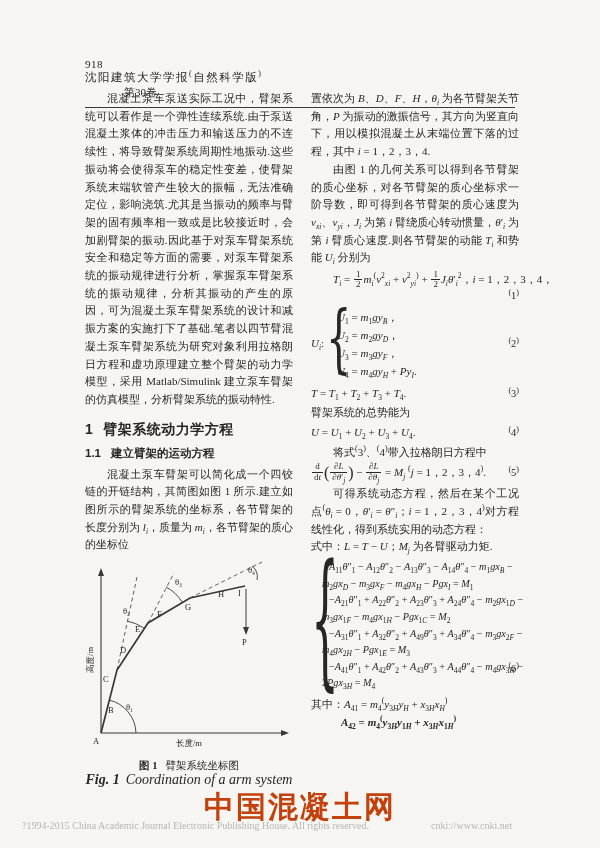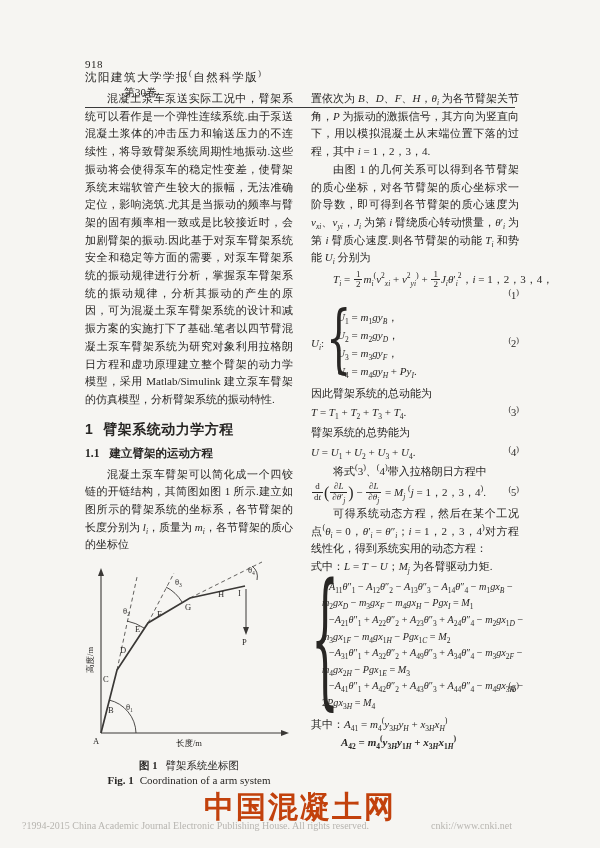--- a/index.html
+++ b/index.html
@@ -17,29 +17,29 @@
 
   
   .colwrap{position:absolute;left:85px;top:90px;width:430px;display:flex;gap:18px;}
   .col{width:208px;font-size:11px;line-height:17.7px;text-align:justify;}
   p{margin:0;}
   .ind{text-indent:2em;}
 
   h1.sec{font-size:14px;font-weight:bold;margin:11px 0 7px 0;line-height:18px;
          font-family:"Liberation Sans","DejaVu Sans",sans-serif;text-align:left;letter-spacing:.5px;}
   h2.subsec{font-size:11.5px;font-weight:bold;margin:2px 0 5px 0;line-height:16px;
-         font-family:Liberation Serif, serif;text-align:left;}
+         font-family:Liberation Sans, sans-serif;text-align:left;}
   h1.sec .no,h2.subsec .no{margin-right:10px;}
 
   
   .figbox{margin-top:6px;}
   .figbox svg{display:block;}
   .figcap{text-align:center;font-size:10.5px;line-height:15px;margin-top:2px;}
   .figcap .cl{font-weight:bold;margin-right:8px;}
-  .figcap-en{text-align:center;font-size:11px;line-height:14px;}
+  .figcap-en{text-align:center;font-size:14px;line-height:14px;font-style:italic;}
   .figcap-en .cl{font-weight:bold;margin-right:6px;}
 
   
   i{font-style:italic;}
   sub,sup{font-size:7.5px;line-height:0;}
   sup.rp{font-size:8px;}
   .eqline{white-space:nowrap;line-height:18px;}
   .eqnum{font-size:10.5px;}
   .eqrow{display:flex;justify-content:space-between;align-items:center;margin:2px 0;}
   .eqrow .body{white-space:nowrap;font-family:Liberation Serif, serif;}
@@ -174,21 +174,20 @@
           <span class="syslines">
             <span class="l" style="display:block"><i>U</i><sub>1</sub> = <i>m</i><sub>1</sub><i>gy</i><sub><i>B</i></sub>，</span>
             <span class="l" style="display:block"><i>U</i><sub>2</sub> = <i>m</i><sub>2</sub><i>gy</i><sub><i>D</i></sub>，</span>
             <span class="l" style="display:block"><i>U</i><sub>3</sub> = <i>m</i><sub>3</sub><i>gy</i><sub><i>F</i></sub>，</span>
             <span class="l" style="display:block"><i>U</i><sub>4</sub> = <i>m</i><sub>4</sub><i>gy</i><sub><i>H</i></sub> + <i>Py</i><sub><i>I</i></sub>.</span>
           </span>
         </div>
         <span class="eqnum"><sup class="rp">(</sup>2<sup class="rp">)</sup></span>
       </div>
 
-      <p>因此臂架系统的总动能为</p>
       <div class="eqrow">
         <span class="body"><i>T</i> = <i>T</i><sub>1</sub> + <i>T</i><sub>2</sub> + <i>T</i><sub>3</sub> + <i>T</i><sub>4</sub>.</span>
         <span class="eqnum"><sup class="rp">(</sup>3<sup class="rp">)</sup></span>
       </div>
 
       <p>臂架系统的总势能为</p>
       <div class="eqrow">
         <span class="body"><i>U</i> = <i>U</i><sub>1</sub> + <i>U</i><sub>2</sub> + <i>U</i><sub>3</sub> + <i>U</i><sub>4</sub>.</span>
         <span class="eqnum"><sup class="rp">(</sup>4<sup class="rp">)</sup></span>
       </div>

